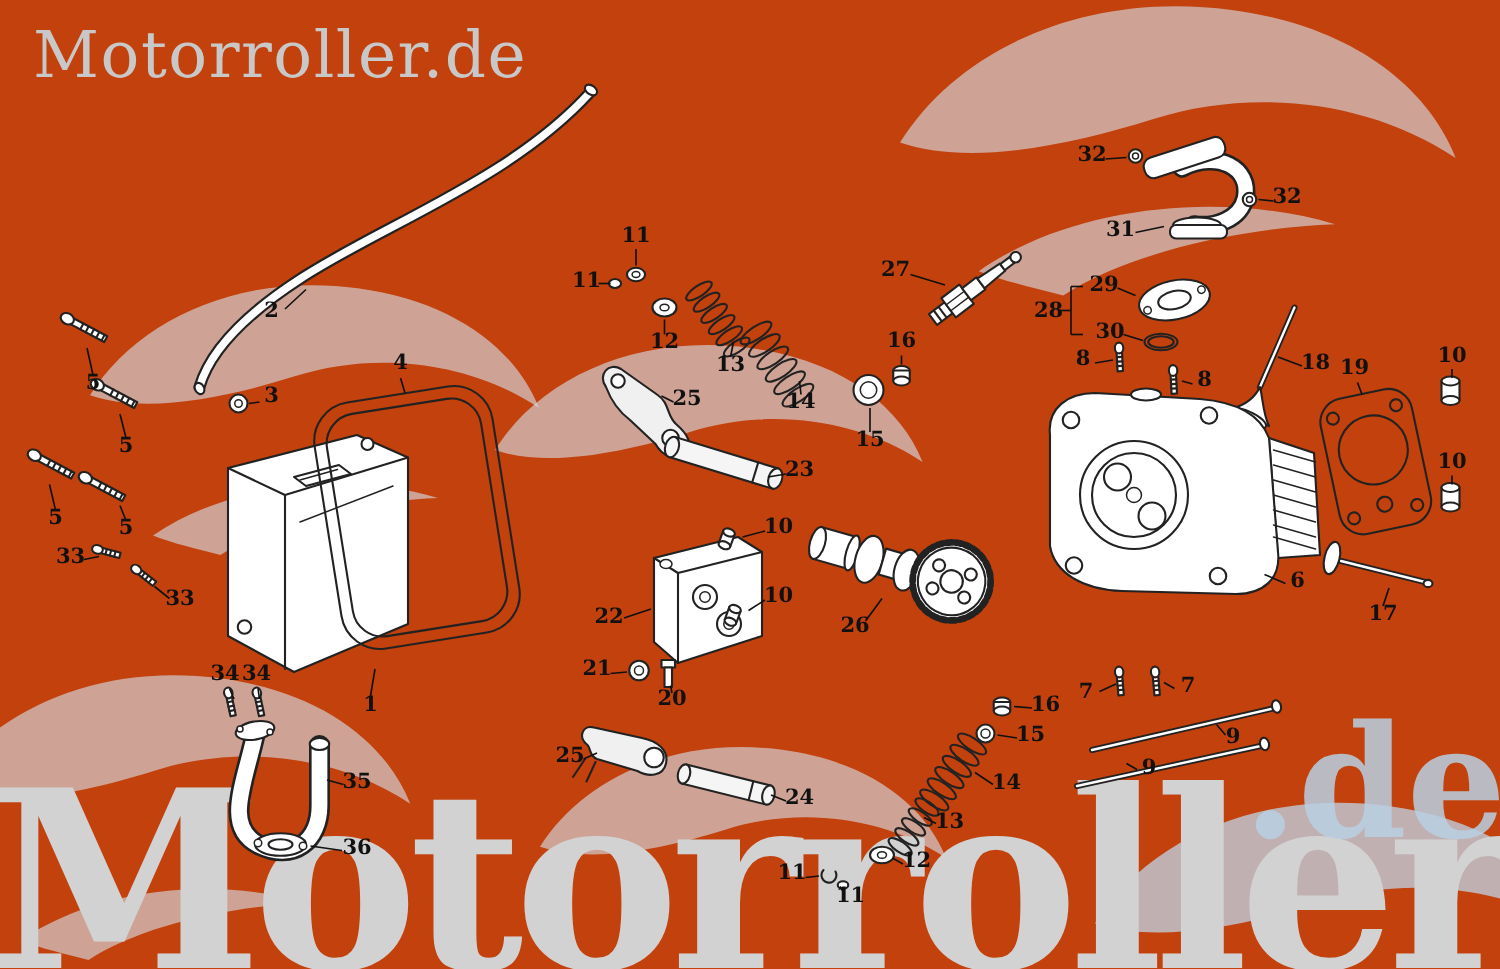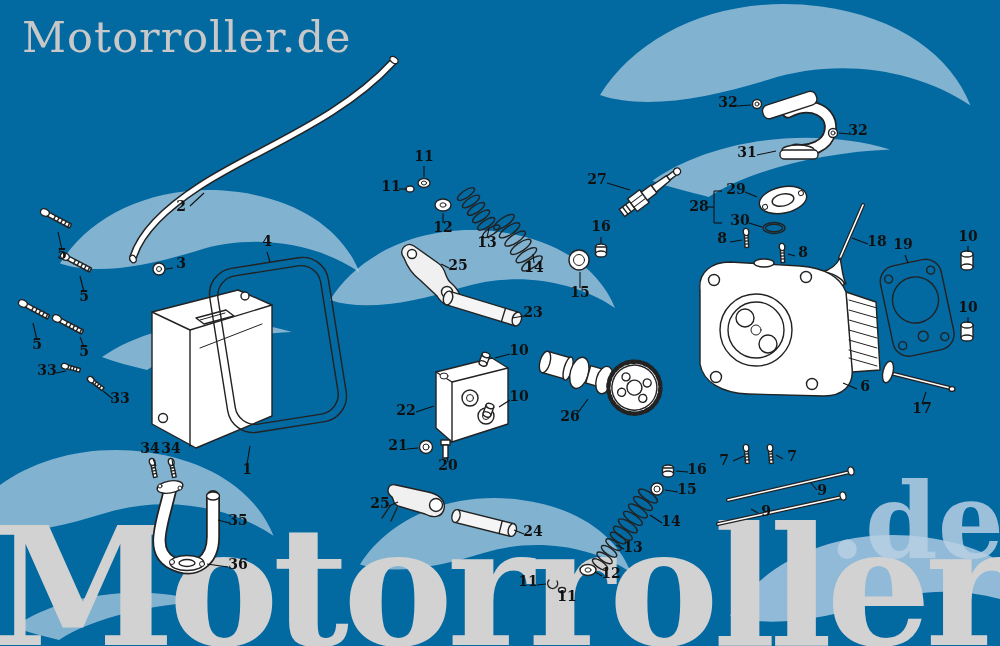--- a/index.html
+++ b/index.html
@@ -1,18 +1,18 @@
 <!DOCTYPE html>
 <html style="--watermark-gray: #d2d2d2; --watermark-gray-top: #c8c8c8; --watermark-blue: #b9d0e4; --swirl-blue: #d6e4f1; --swirl-blue-dark: #c0d6ea; --line-color: #222222; --label-color: #111111;"><head>
 <meta charset="utf-8">
 <style>
   *{margin:0;padding:0;box-sizing:border-box}
   html,body{background:#fff}
   body{font-family:"Liberation Sans",sans-serif}
-  .stage{position:relative;width:1000px;height:646px;overflow:hidden;background:#0369a1}
+  .stage{position:relative;width:1000px;height:646px;overflow:hidden;background:#c2410c}
   .stage svg{position:absolute;inset:0;width:1000px;height:646px}
   #bg-svg{z-index:0}
   #diagram-svg{z-index:2}
   .wm-top{position:absolute;left:22px;top:12px;z-index:1;
     font-family:"DejaVu Serif",serif;font-size:43px;font-weight:normal;
     color:var(--watermark-gray-top,#c8c8c8);letter-spacing:1px;white-space:nowrap}
   .wm-bottom{position:absolute;left:-8px;bottom:-38px;z-index:1;
     font-family:"DejaVu Serif",serif;font-weight:bold;font-size:165px;
     color:var(--watermark-gray,#d2d2d2);letter-spacing:-6px;white-space:nowrap}
   .wm-de{position:absolute;right:-4px;top:460px;z-index:3;

